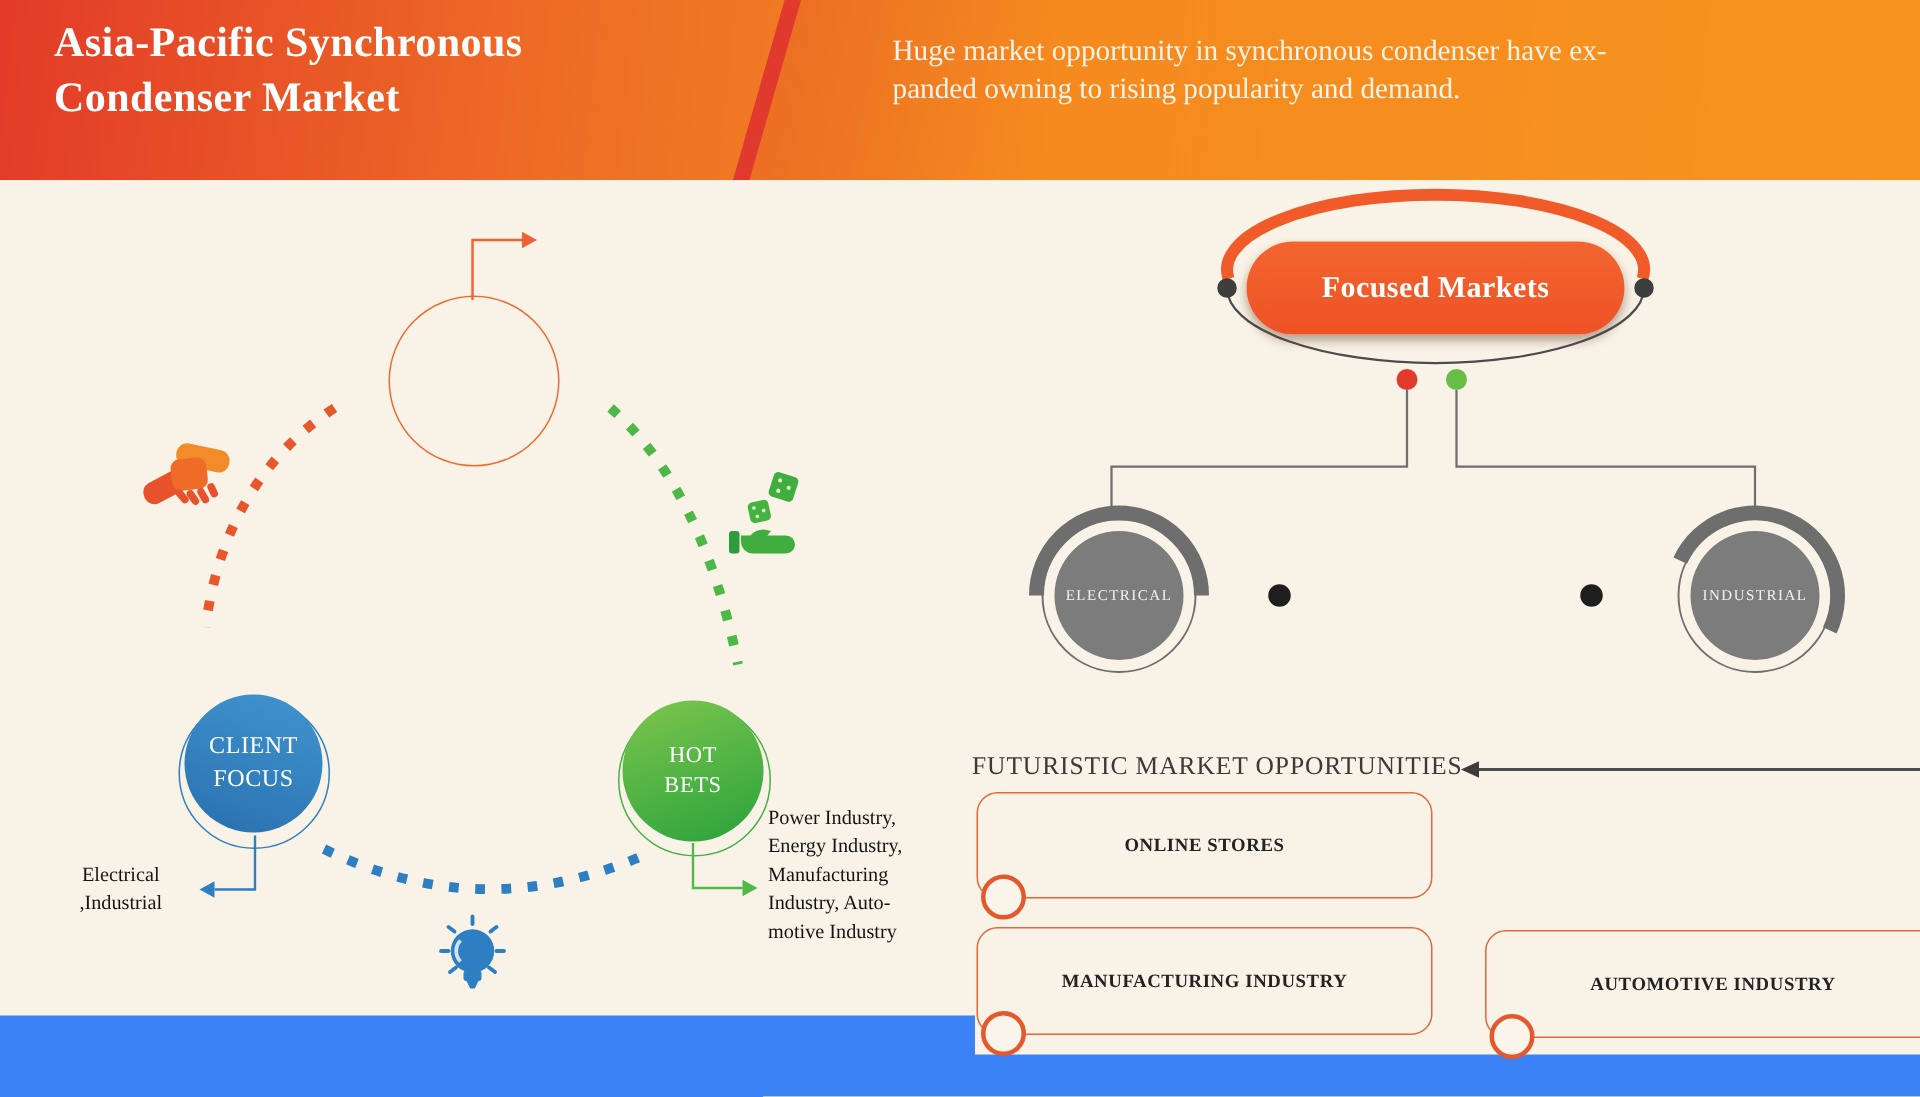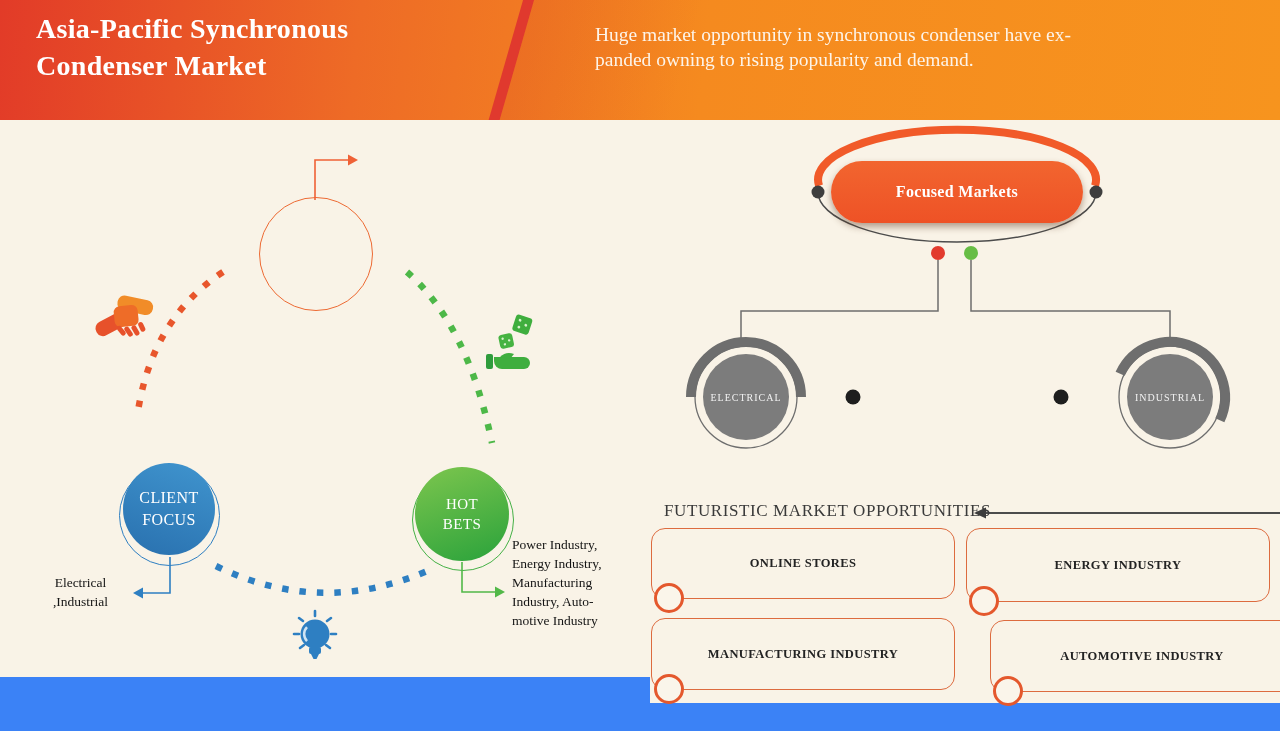--- a/index.html
+++ b/index.html
@@ -33,28 +33,28 @@
 
   .annotation{position:absolute;color:#141414;font-size:13.5px;line-height:1.42;z-index:3;}
 
   .svg-abs{position:absolute;z-index:2;}
 
   
   .pill{position:absolute;left:831px;top:161px;width:252px;height:62px;border-radius:31px;
         background:linear-gradient(180deg,#f2652f,#ee5226);
         box-shadow:0 4px 7px rgba(90,55,30,.45);
         display:flex;align-items:center;justify-content:center;z-index:3;}
-  .pill-label{color:#ffffff;font-size:16px;font-weight:bold;letter-spacing:.3px;}
+  .pill-label{color:#ffffff;font-size:20px;font-weight:bold;letter-spacing:.3px;}
 
   .branch-label{position:absolute;width:86px;height:86px;display:flex;align-items:center;
                 justify-content:center;color:#f2f2f2;font-size:10px;letter-spacing:1px;z-index:3;}
 
   
   .fmo-title{position:absolute;left:648px;top:501px;font-size:17px;color:#3a3a3a;
-             letter-spacing:.6px;font-weight:500;z-index:3;margin-left:16px;}
+             letter-spacing:.6px;font-weight:500;z-index:3;}
   .fmo-box{position:absolute;border:1.5px solid #dd6b3f;border-radius:14px;
            display:flex;align-items:center;justify-content:center;z-index:3;}
   .fmo-box-label{font-size:12.5px;font-weight:bold;letter-spacing:.4px;color:#232323;}
   .fmo-dot{position:absolute;left:2px;bottom:-15px;width:24px;height:24px;border-radius:50%;
            background:#faf5ea;border:3px solid #e4582d;}
 </style>
 </head>
 <body>
 
 <div class="stage">
@@ -193,24 +193,20 @@
   <div class="branch-label" style="left:703px;top:354px;">ELECTRICAL</div>
   <div class="branch-label" style="left:1127px;top:354px;">INDUSTRIAL</div>
 
   <div class="fmo-title">FUTURISTIC MARKET OPPORTUNITIES</div>
 
   <div class="fmo-box" style="left:651px;top:528px;width:302px;height:69px;">
     <span class="fmo-box-label">ONLINE STORES</span>
     <span class="fmo-dot"></span>
   </div>
 
-  <div class="fmo-box" style="left:966px;top:528px;width:302px;height:72px;">
-    <span class="fmo-box-label">ENERGY INDUSTRY</span>
-    <span class="fmo-dot"></span>
-  </div>
 
   <div class="fmo-box" style="left:651px;top:618px;width:302px;height:70px;">
     <span class="fmo-box-label">MANUFACTURING INDUSTRY</span>
     <span class="fmo-dot"></span>
   </div>
 
   <div class="fmo-box" style="left:966px;top:620px;width:302px;height:70px;margin-left:24px;">
     <span class="fmo-box-label">AUTOMOTIVE INDUSTRY</span>
     <span class="fmo-dot"></span>
   </div>

